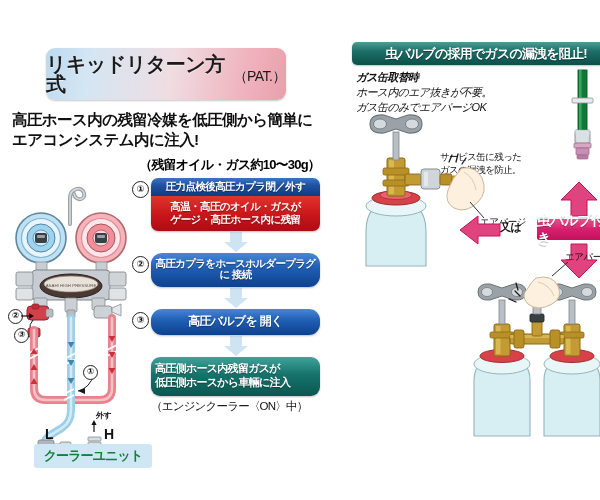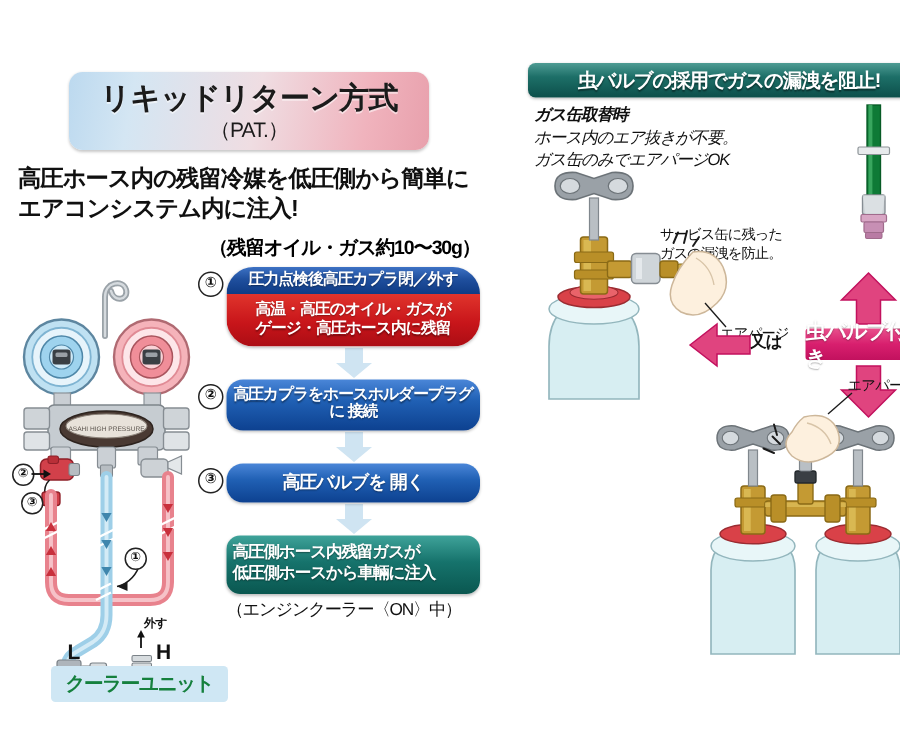--- a/index.html
+++ b/index.html
@@ -13,21 +13,21 @@
   #root{position:absolute;left:0;top:0;width:600px;height:500px;}
 
   
   #left-panel{position:absolute;left:8px;top:28px;width:312px;height:444px;}
 
   .title-badge{
     position:absolute;left:38px;top:20px;width:240px;height:52px;
     border-radius:9px;
     background:linear-gradient(100deg,#bcd9ef 0%,#d4e6f3 18%,#efdde2 52%,#f0b3bd 82%,#e8a0ac 100%);
     box-shadow:0 1px 2px rgba(0,0,0,.22);
-    display:flex;flex-direction:column;align-items:center;justify-content:center;
+    display:flex;flex-direction:row;align-items:center;justify-content:center;
   }
   .title-badge .t1{
     font-size:20px;font-weight:bold;color:#1b1b1b;letter-spacing:-0.5px;
     line-height:1;text-shadow:0 1px 0 rgba(255,255,255,.55);
   }
   .title-badge .t2{
     font-size:14px;color:#1b1b1b;line-height:1;margin-top:3px;letter-spacing:-0.5px;
   }
 
   .lead{
@@ -44,21 +44,21 @@
   
   #steps{position:absolute;left:124px;top:150px;width:188px;}
   .step-row{position:relative;margin-bottom:0;}
   .circnum{
     position:absolute;left:0;top:3px;width:15px;height:15px;
     border:1.3px solid #222;border-radius:50%;
     font-size:9.5px;line-height:13px;text-align:center;color:#111;
     background:#fff;font-weight:bold;
   }
   .pill{
-    margin-left:19px;border-radius:18px;overflow:hidden;
+    margin-left:19px;border-radius:7px;overflow:hidden;
     box-shadow:0 1px 2px rgba(0,0,0,.25);
   }
   .pill .hdr{
     background:linear-gradient(180deg,#3d72c4 0%,#1f4f9e 45%,#0f3b84 100%);
     color:#fff;font-weight:bold;font-size:10.5px;letter-spacing:-0.6px;
     text-align:center;padding:3px 2px 3px;line-height:1.1;
     text-shadow:0 1px 1px rgba(0,0,0,.4);
   }
   .pill .body{
     background:linear-gradient(180deg,#e0342c 0%,#c8151a 55%,#ab0d14 100%);

